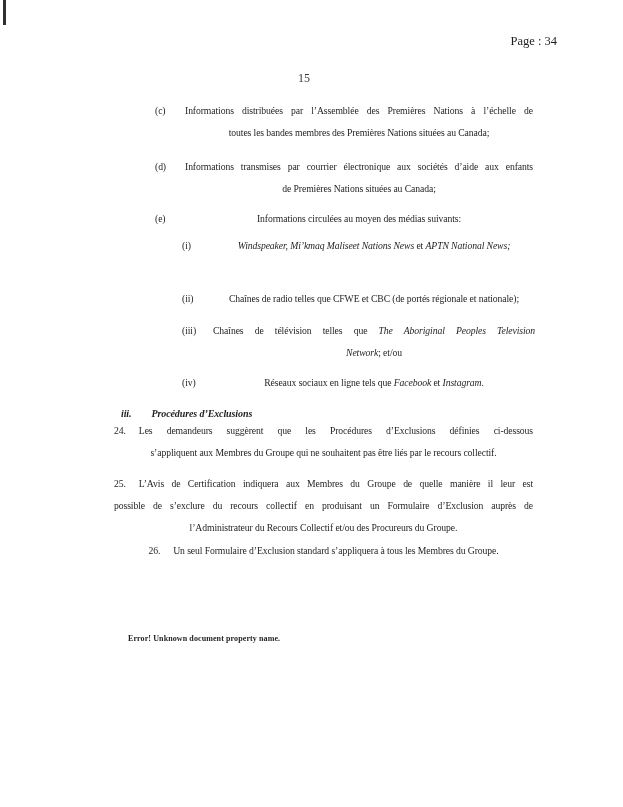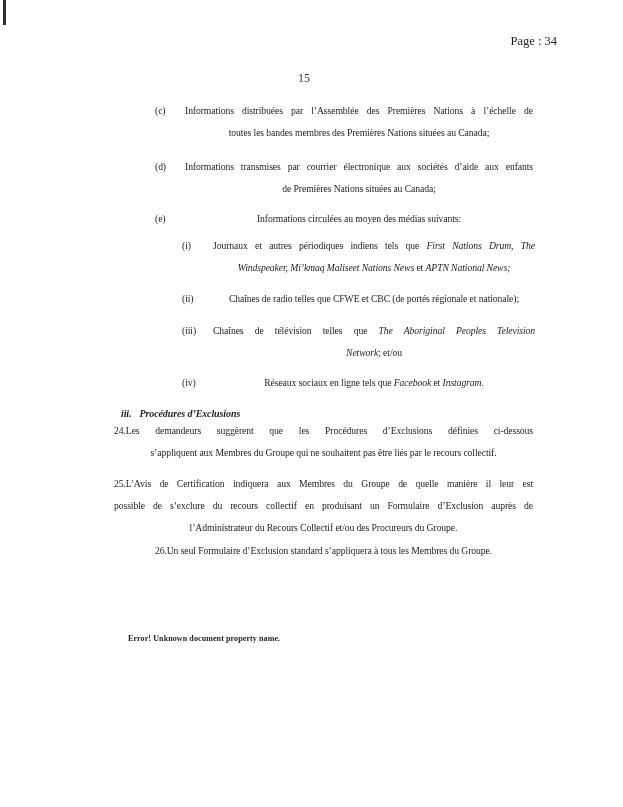--- a/index.html
+++ b/index.html
@@ -28,27 +28,27 @@
   .block { position:absolute; font-size:9.7px; letter-spacing:-0.1px; }
   .lv1 { left:155px; width:378px; }
   .lv1 .btxt { margin-left:30px; width:348px; }
   .lv2 { left:182px; width:353px; }
   .lv2 .btxt { margin-left:31px; width:322px; }
   .para { left:114px; width:419px; }
   .marker { position:absolute; left:0; top:0; line-height:22px; }
   .ln { line-height:22px; text-align:center; }
   .jf { text-align:justify; text-align-last:justify; -moz-text-align-last:justify; }
   .it { font-style:italic; }
-  .pnum { }
+  .pnum { margin-right:13px; }
   .heading {
     position:absolute; left:121px; top:403px;
     font-size:10px; font-weight:bold; font-style:italic;
     line-height:22px; letter-spacing:-0.1px;
   }
-  .heading .hmark { margin-right:8px; }
+  .heading .hmark { margin-right:20px; }
   .footer {
     position:absolute; left:128px; top:633px;
     font-size:8px; font-weight:bold; line-height:12px;
     letter-spacing:0.1px;
   }
 </style>
 </head>
 <body>
 
 <div class="page">
@@ -78,21 +78,20 @@
   <div class="block lv1" style="top:208px">
     <span class="marker">(e)</span>
     <div class="btxt">
         <div class="ln"><span>Informations circulées au moyen des médias suivants:</span></div>
       </div>
   </div>
 
   <div class="block lv2" style="top:235px">
     <span class="marker">(i)</span>
     <div class="btxt">
-        <div class="ln jf"><span>Journaux et autres périodiques indiens tels que </span><span class="it">First Nations Drum, The</span></div>
         <div class="ln"><span class="it">Windspeaker, Mi’kmaq Maliseet Nations News</span><span> et </span><span class="it">APTN National News;</span></div>
       </div>
   </div>
 
   <div class="block lv2" style="top:288px">
     <span class="marker">(ii)</span>
     <div class="btxt">
         <div class="ln"><span>Chaînes de radio telles que CFWE et CBC (de portés régionale et nationale);</span></div>
       </div>
   </div>

